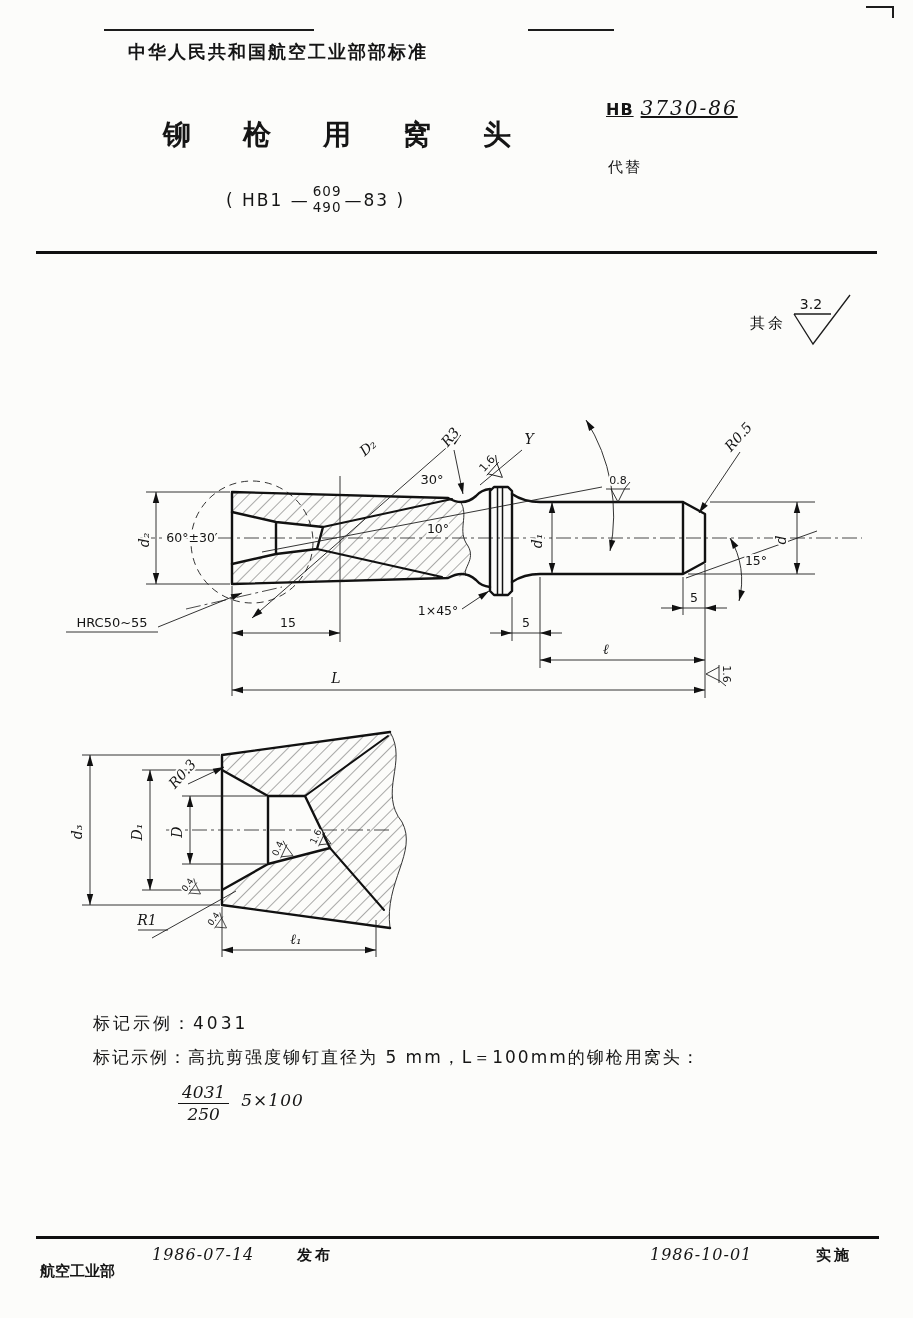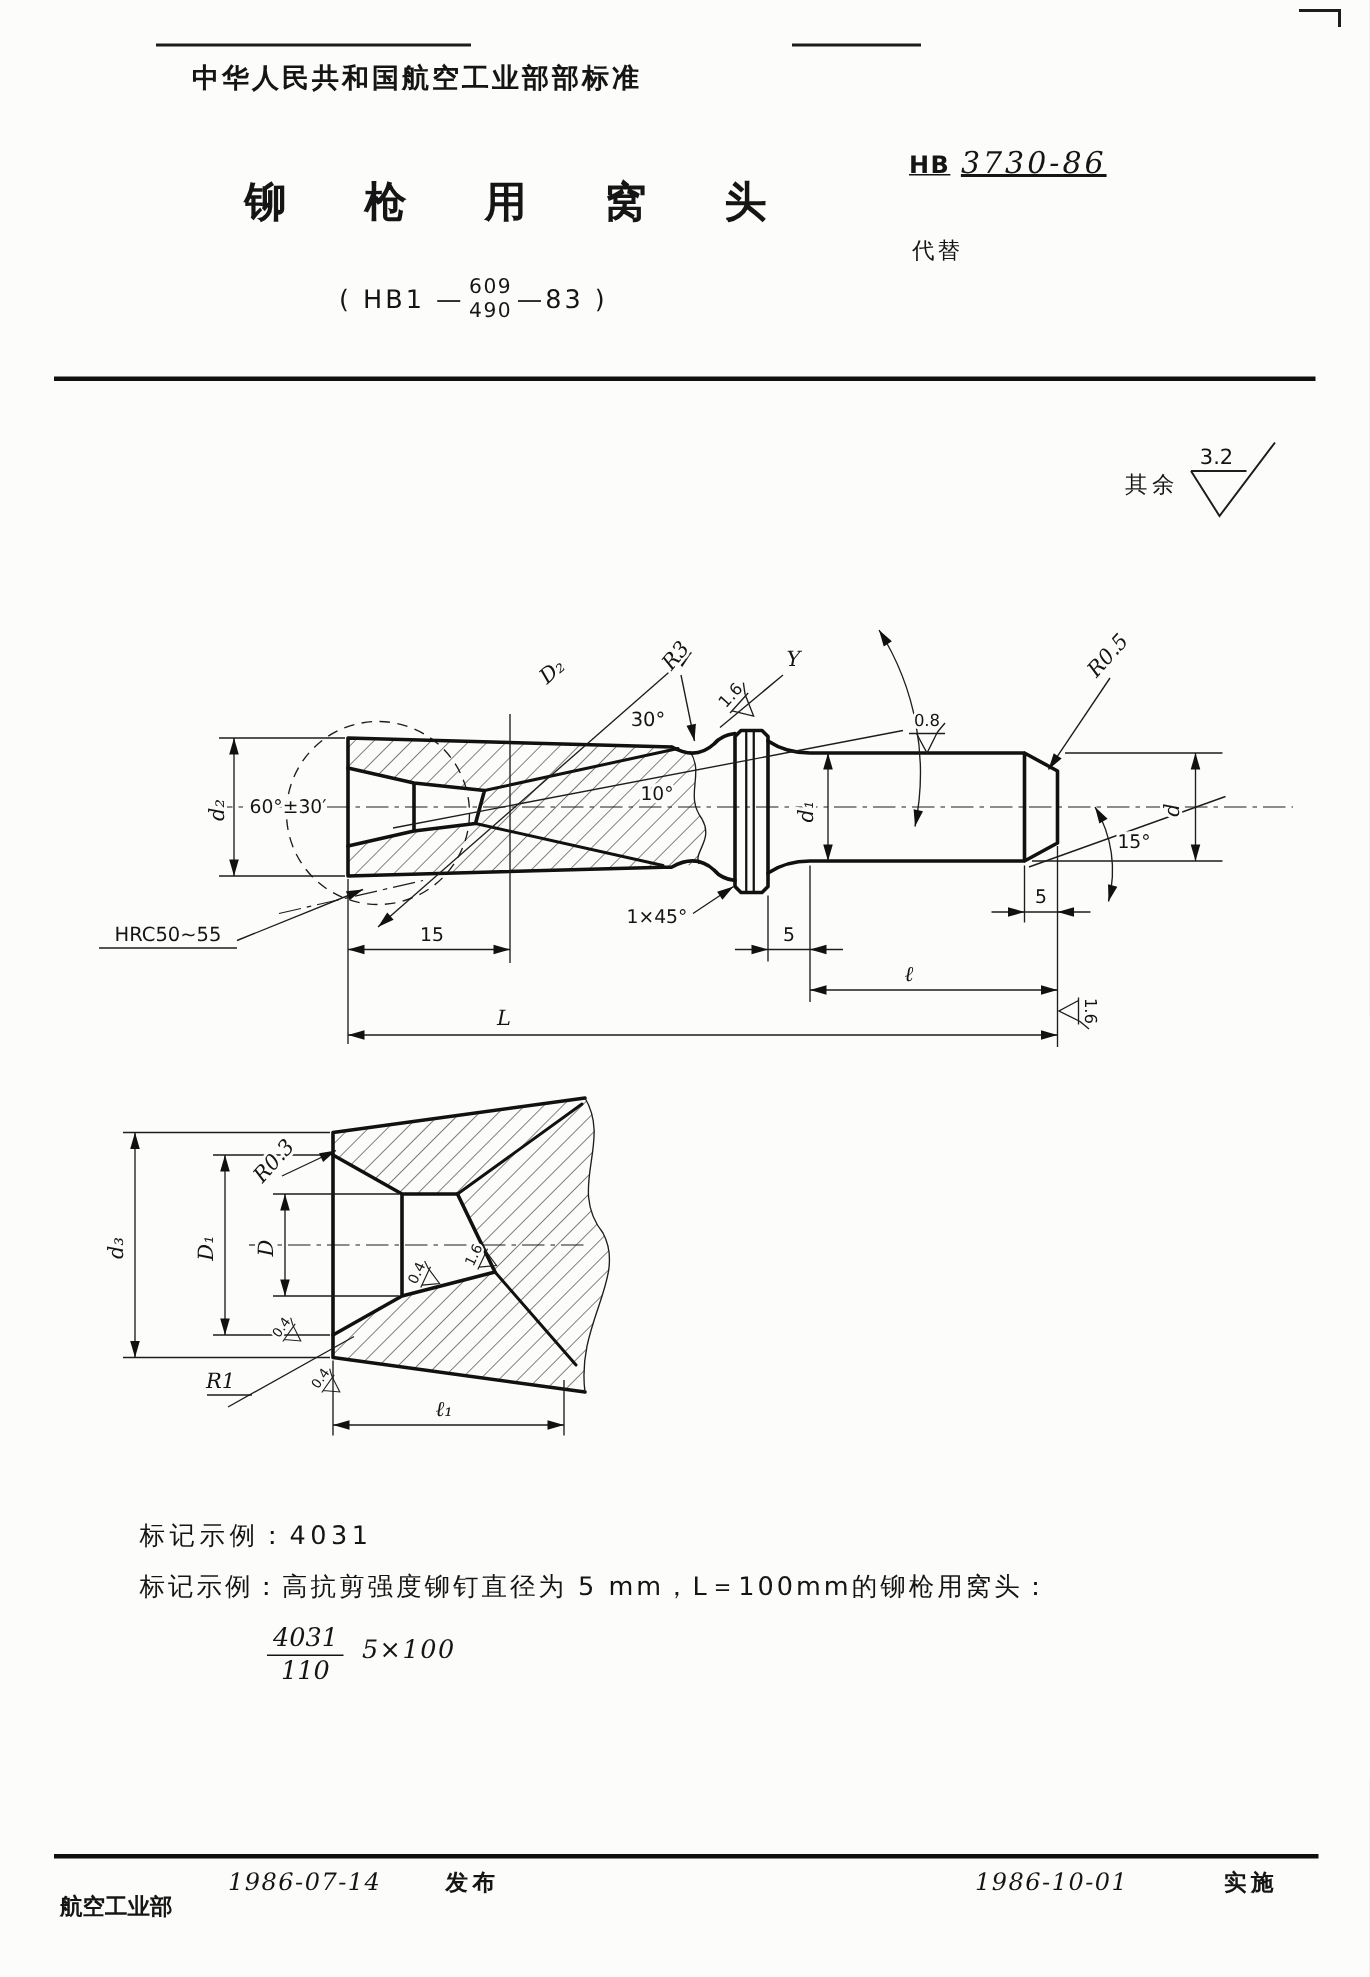--- a/index.html
+++ b/index.html
@@ -233,21 +233,21 @@
       <line class="thin" x1="182" y1="680" x2="336" y2="680" marker-start="url(#ar)" marker-end="url(#ar)"></line>
       <text class="lbl li" x="256" y="674">ℓ₁</text>
     </g>
   </svg>
 
   <div class="abs class-line"><span>标记示例：</span><span>4031</span></div>
   <div class="abs example-line"><span>标记示例：</span><span>高抗剪强度铆钉直径为 5 mm，L＝100mm的铆枪用窝头：</span></div>
   <div class="abs example-code">
     <span class="frac">
       <span class="num">4031</span>
-      <span>110</span>
+      <span>250</span>
     </span>
     <span class="suffix">5×100</span>
   </div>
 
   <div class="abs rule-bottom"></div>
   <div class="abs footer-item cjk-bold" style="left:40px;margin-top:16px;">航空工业部</div>
   <div class="abs footer-item hand" style="left:152px;top:1245px;">1986-07-14</div>
   <div class="abs footer-item cjk-bold" style="left:297px;letter-spacing:3px;">发布</div>
   <div class="abs footer-item hand" style="left:650px;top:1245px;">1986-10-01</div>
   <div class="abs footer-item cjk-bold" style="left:816px;letter-spacing:3px;">实施</div>

